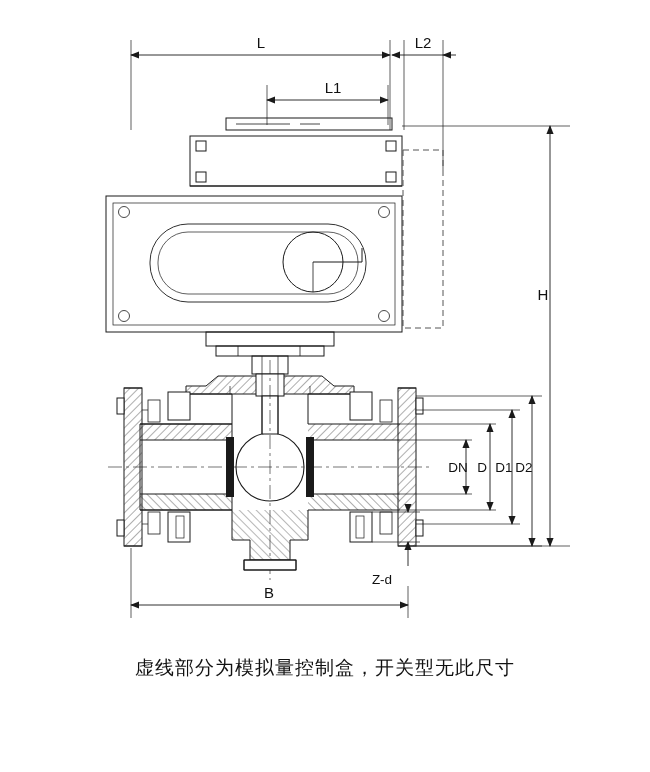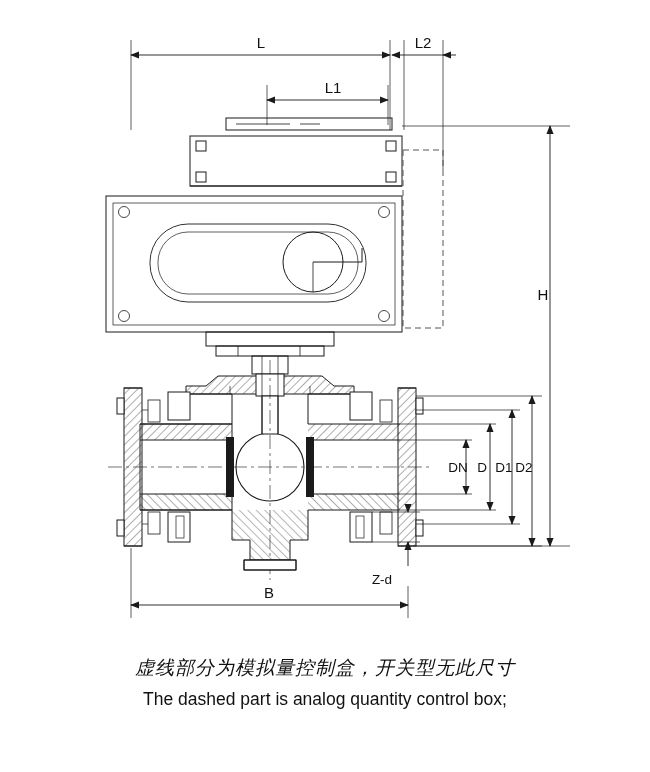--- a/index.html
+++ b/index.html
@@ -32,21 +32,20 @@
     top: 655px;
     width: 650px;
     text-align: center;
   }
   .caption-cn {
     font-size: 19px;
     letter-spacing: 1px;
     color: #111;
     margin: 0 0 6px 0;
     line-height: 1.4;
-    font-style: italic;
   }
   .caption-en {
     font-size: 17.5px;
     color: #111;
     margin: 0;
     line-height: 1.35;
   }
   .dim-label {
     font-size: 15px;
     font-family: "Liberation Sans", sans-serif;
@@ -287,16 +286,15 @@
         <line x1="408" y1="586" x2="408" y2="618" stroke-width="0.7"></line>
         <line x1="131" y1="605" x2="408" y2="605" marker-start="url(#arrStart)" marker-end="url(#arrEnd)" stroke-width="0.9"></line>
         <text class="dim-label" x="269" y="598" text-anchor="middle" stroke="none">B</text>
       </g>
 
     </g>
   </svg>
 
   <div class="caption-block">
     <p class="caption-cn">虚线部分为模拟量控制盒，开关型无此尺寸</p>
-    <p class="caption-en">The dashed part is analog quantity control box;</p>
   </div>
 
 </div>
 
 </body></html>

